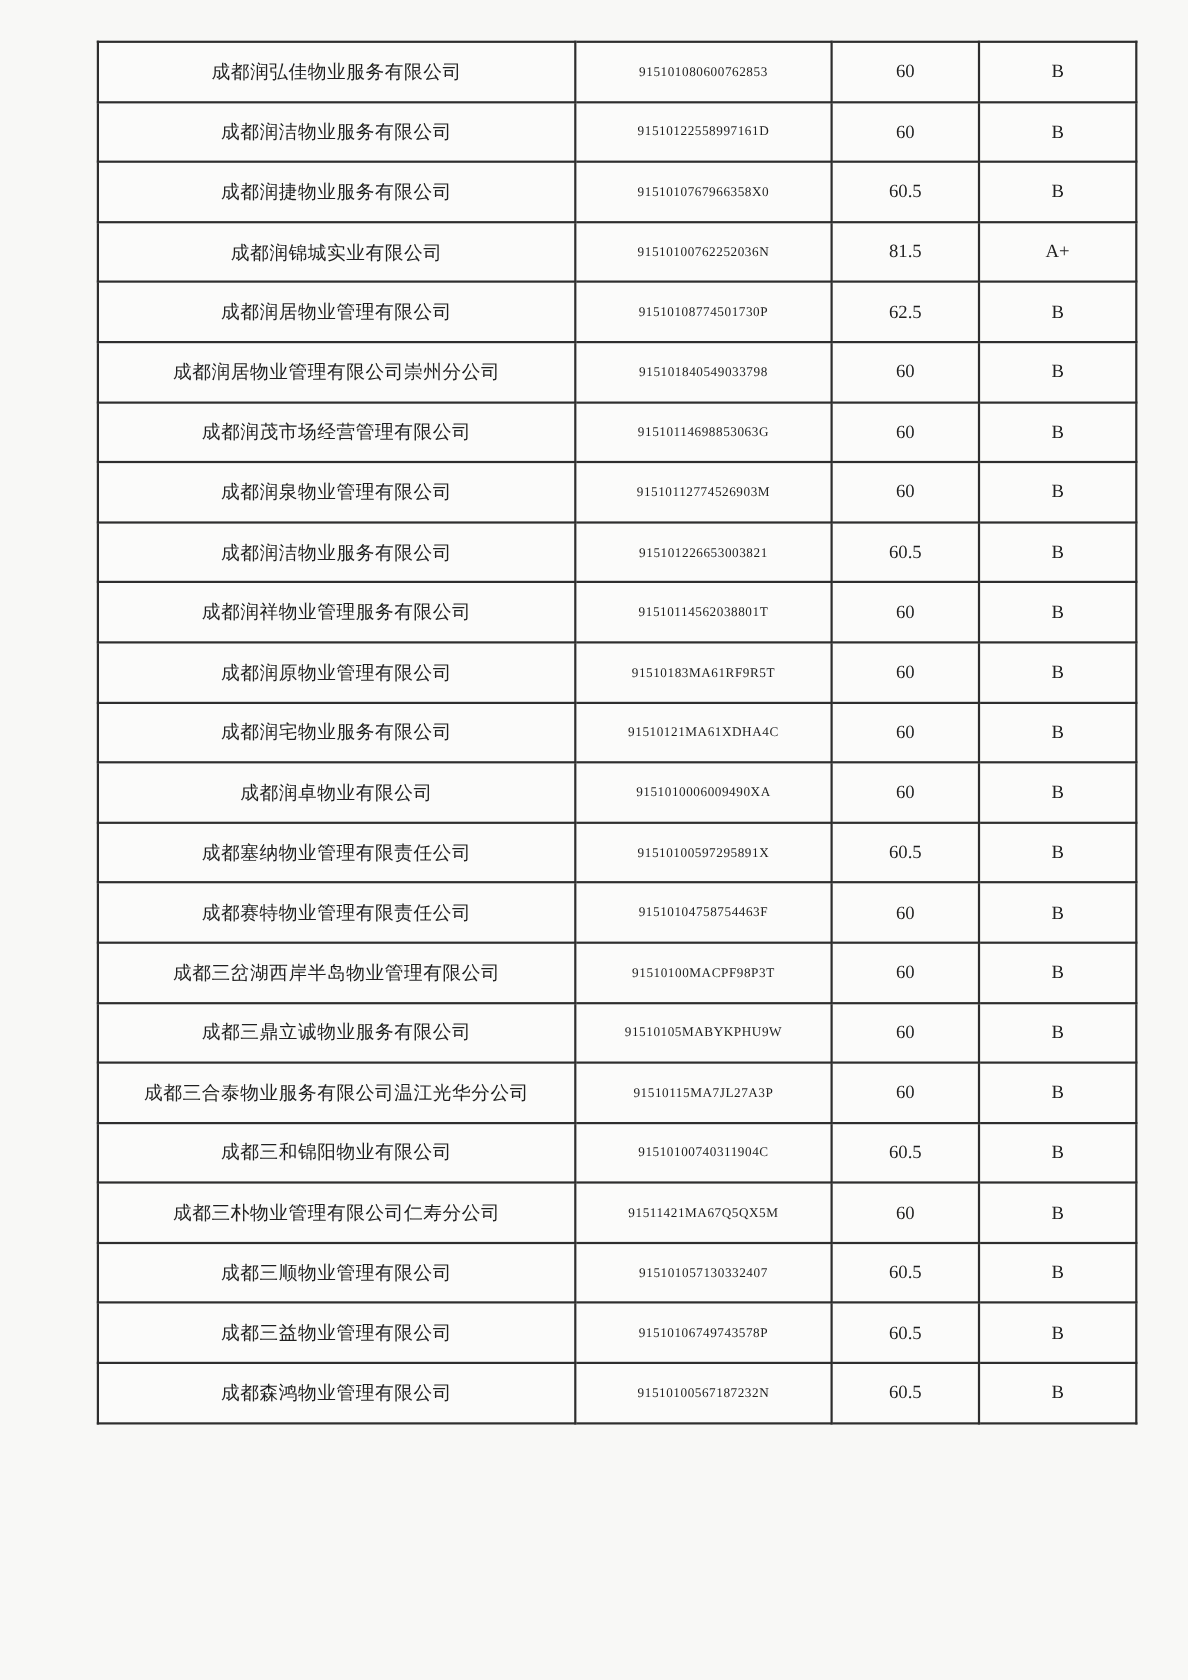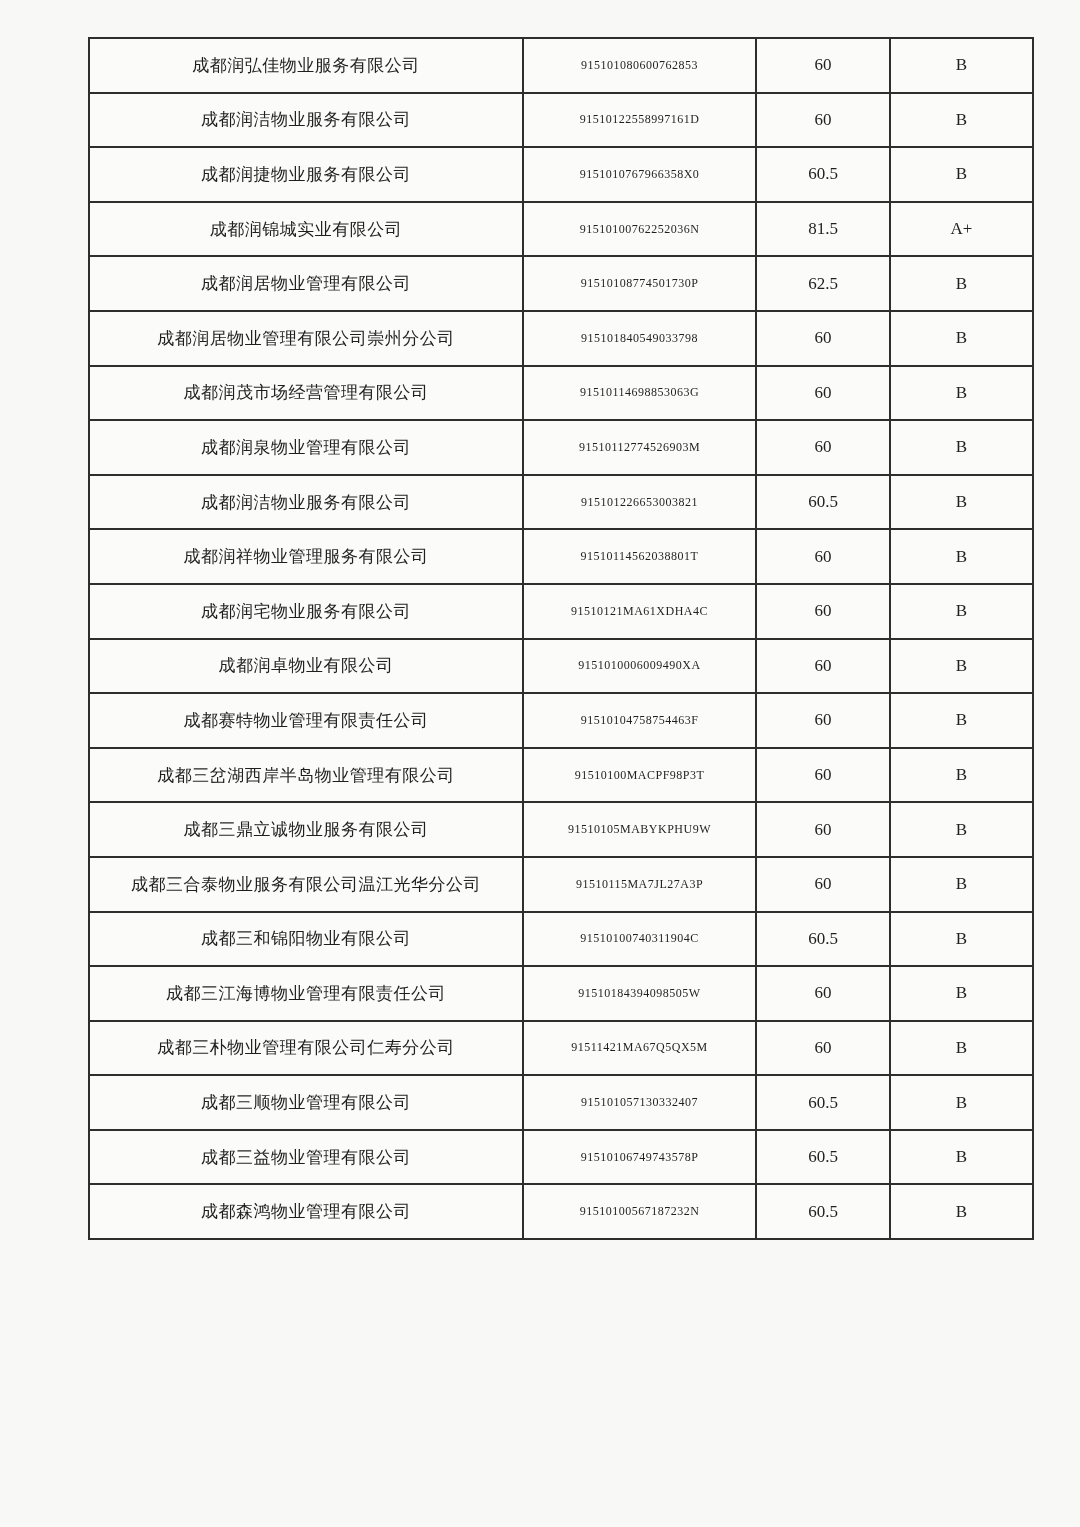--- a/index.html
+++ b/index.html
@@ -117,32 +117,44 @@
           <td class="col-score">60.5</td>
           <td class="col-rating">B</td>
         </tr>
         <tr>
           <td class="col-name">成都润祥物业管理服务有限公司</td>
           <td class="col-code">91510114562038801T</td>
           <td class="col-score">60</td>
           <td class="col-rating">B</td>
         </tr>
         <tr>
+          <td class="col-name">成都润原物业管理有限公司</td>
+          <td class="col-code">91510183MA61RF9R5T</td>
+          <td class="col-score">60</td>
+          <td class="col-rating">B</td>
+        </tr>
+        <tr>
           <td class="col-name">成都润宅物业服务有限公司</td>
           <td class="col-code">91510121MA61XDHA4C</td>
           <td class="col-score">60</td>
           <td class="col-rating">B</td>
         </tr>
         <tr>
           <td class="col-name">成都润卓物业有限公司</td>
           <td class="col-code">9151010006009490XA</td>
           <td class="col-score">60</td>
           <td class="col-rating">B</td>
         </tr>
         <tr>
+          <td class="col-name">成都塞纳物业管理有限责任公司</td>
+          <td class="col-code">91510100597295891X</td>
+          <td class="col-score">60.5</td>
+          <td class="col-rating">B</td>
+        </tr>
+        <tr>
           <td class="col-name">成都赛特物业管理有限责任公司</td>
           <td class="col-code">91510104758754463F</td>
           <td class="col-score">60</td>
           <td class="col-rating">B</td>
         </tr>
         <tr>
           <td class="col-name">成都三岔湖西岸半岛物业管理有限公司</td>
           <td class="col-code">91510100MACPF98P3T</td>
           <td class="col-score">60</td>
           <td class="col-rating">B</td>
@@ -156,26 +168,20 @@
         <tr>
           <td class="col-name">成都三合泰物业服务有限公司温江光华分公司</td>
           <td class="col-code">91510115MA7JL27A3P</td>
           <td class="col-score">60</td>
           <td class="col-rating">B</td>
         </tr>
         <tr>
           <td class="col-name">成都三和锦阳物业有限公司</td>
           <td class="col-code">91510100740311904C</td>
           <td class="col-score">60.5</td>
-          <td class="col-rating">B</td>
-        </tr>
-        <tr>
-          <td class="col-name">成都三江海博物业管理有限责任公司</td>
-          <td class="col-code">91510184394098505W</td>
-          <td class="col-score">60</td>
           <td class="col-rating">B</td>
         </tr>
         <tr>
           <td class="col-name">成都三朴物业管理有限公司仁寿分公司</td>
           <td class="col-code">91511421MA67Q5QX5M</td>
           <td class="col-score">60</td>
           <td class="col-rating">B</td>
         </tr>
         <tr>
           <td class="col-name">成都三顺物业管理有限公司</td>

